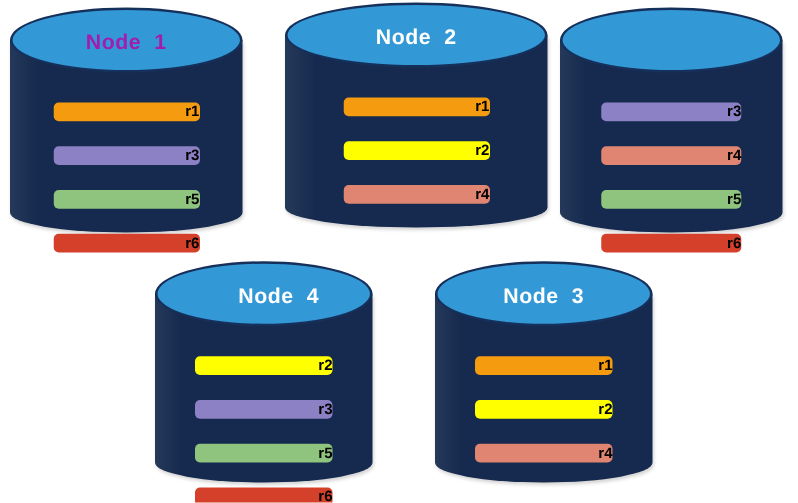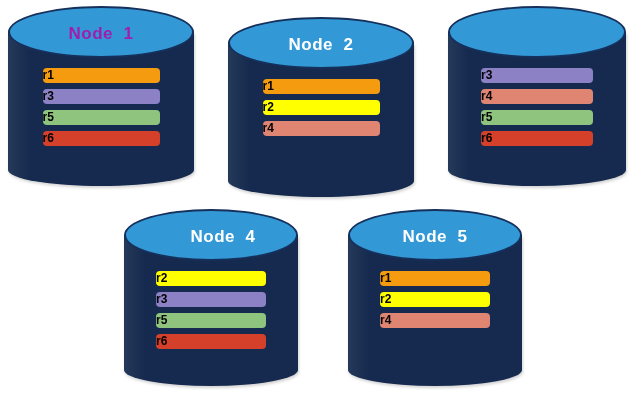--- a/index.html
+++ b/index.html
@@ -73,48 +73,49 @@
     position: absolute;
     left: 0;
     width: 100%;
     z-index: 4;
     display: flex;
     flex-direction: column;
     align-items: center;
   }
   .record {
     border-radius: 4px;
-    text-align: left;
+    text-align: right;
     color: #000000;
     font-weight: bold;
     font-family: "Liberation Sans", sans-serif;
     box-sizing: border-box;
     line-height: 15px;
     height: 15px;
     font-size: 12px;
+    margin-top: 14px;
   }
 </style>
 </head>
 <body>
 
 <div id="diagram">
     <div class="node" style="left: 8px; top: 6px; width: 186px; height: 180px;">
       <div class="cyl-body" style="top: 26px; height: 154px; background: rgb(21, 42, 78);">
         <div class="cyl-shade-left"></div>
       </div>
       <div class="cyl-top" style="height: 52px; background: rgb(51, 153, 214); border-color: rgb(22, 48, 92);"></div>
       <div class="node-title" style="top: 18px; font-size: 17px; color: #a21caf;">Node  1</div>
       <div class="records" style="top: 62px; gap: 6px;">
         <div class="record" style="background: rgb(245, 155, 16); color: rgb(0, 0, 0); width: 117px;">r1</div>
         <div class="record" style="background: rgb(139, 129, 196); color: rgb(0, 0, 0); width: 117px;">r3</div>
         <div class="record" style="background: rgb(143, 196, 126); color: rgb(0, 0, 0); width: 117px;">r5</div>
         <div class="record" style="background: rgb(212, 64, 42); color: rgb(0, 0, 0); width: 117px;">r6</div>
       </div>
     </div>
-    <div class="node" style="left: 228px; top: 17px; width: 186px; height: 180px;">
+    <div class="node" style="left: 228px; top: 2px; width: 210px; height: 180px;">
       <div class="cyl-body" style="top: 26px; height: 154px; background: rgb(21, 42, 78);">
         <div class="cyl-shade-left"></div>
       </div>
       <div class="cyl-top" style="height: 52px; background: rgb(51, 153, 214); border-color: rgb(22, 48, 92);"></div>
       <div class="node-title" style="top: 18px; font-size: 17px; color: rgb(255, 255, 255);">Node  2</div>
       <div class="records" style="top: 62px; gap: 6px;">
         <div class="record" style="background: rgb(245, 155, 16); color: rgb(0, 0, 0); width: 117px;">r1</div>
         <div class="record" style="background: rgb(255, 255, 0); color: rgb(0, 0, 0); width: 117px;">r2</div>
         <div class="record" style="background: rgb(224, 133, 114); color: rgb(0, 0, 0); width: 117px;">r4</div>
       </div>
@@ -142,20 +143,20 @@
         <div class="record" style="background: rgb(139, 129, 196); color: rgb(0, 0, 0); width: 110px;">r3</div>
         <div class="record" style="background: rgb(143, 196, 126); color: rgb(0, 0, 0); width: 110px;">r5</div>
         <div class="record" style="background: rgb(212, 64, 42); color: rgb(0, 0, 0); width: 110px;">r6</div>
       </div>
     </div>
     <div class="node" style="left: 348px; top: 209px; width: 174px; height: 177px;">
       <div class="cyl-body" style="top: 26px; height: 151px; background: rgb(21, 42, 78);">
         <div class="cyl-shade-left"></div>
       </div>
       <div class="cyl-top" style="height: 52px; background: rgb(51, 153, 214); border-color: rgb(22, 48, 92);"></div>
-      <div class="node-title" style="top: 18px; font-size: 17px; color: rgb(255, 255, 255);">Node  5</div>
+      <div class="node-title" style="top: 18px; font-size: 17px; color: rgb(255, 255, 255);">Node  3</div>
       <div class="records" style="top: 62px; gap: 6px;">
         <div class="record" style="background: rgb(245, 155, 16); color: rgb(0, 0, 0); width: 110px;">r1</div>
         <div class="record" style="background: rgb(255, 255, 0); color: rgb(0, 0, 0); width: 110px;">r2</div>
         <div class="record" style="background: rgb(224, 133, 114); color: rgb(0, 0, 0); width: 110px;">r4</div>
       </div>
     </div>
   </div>
 
 </body></html>

